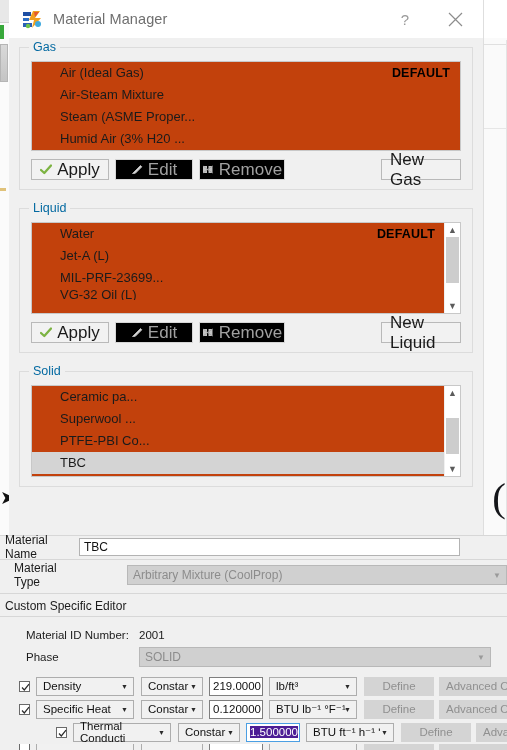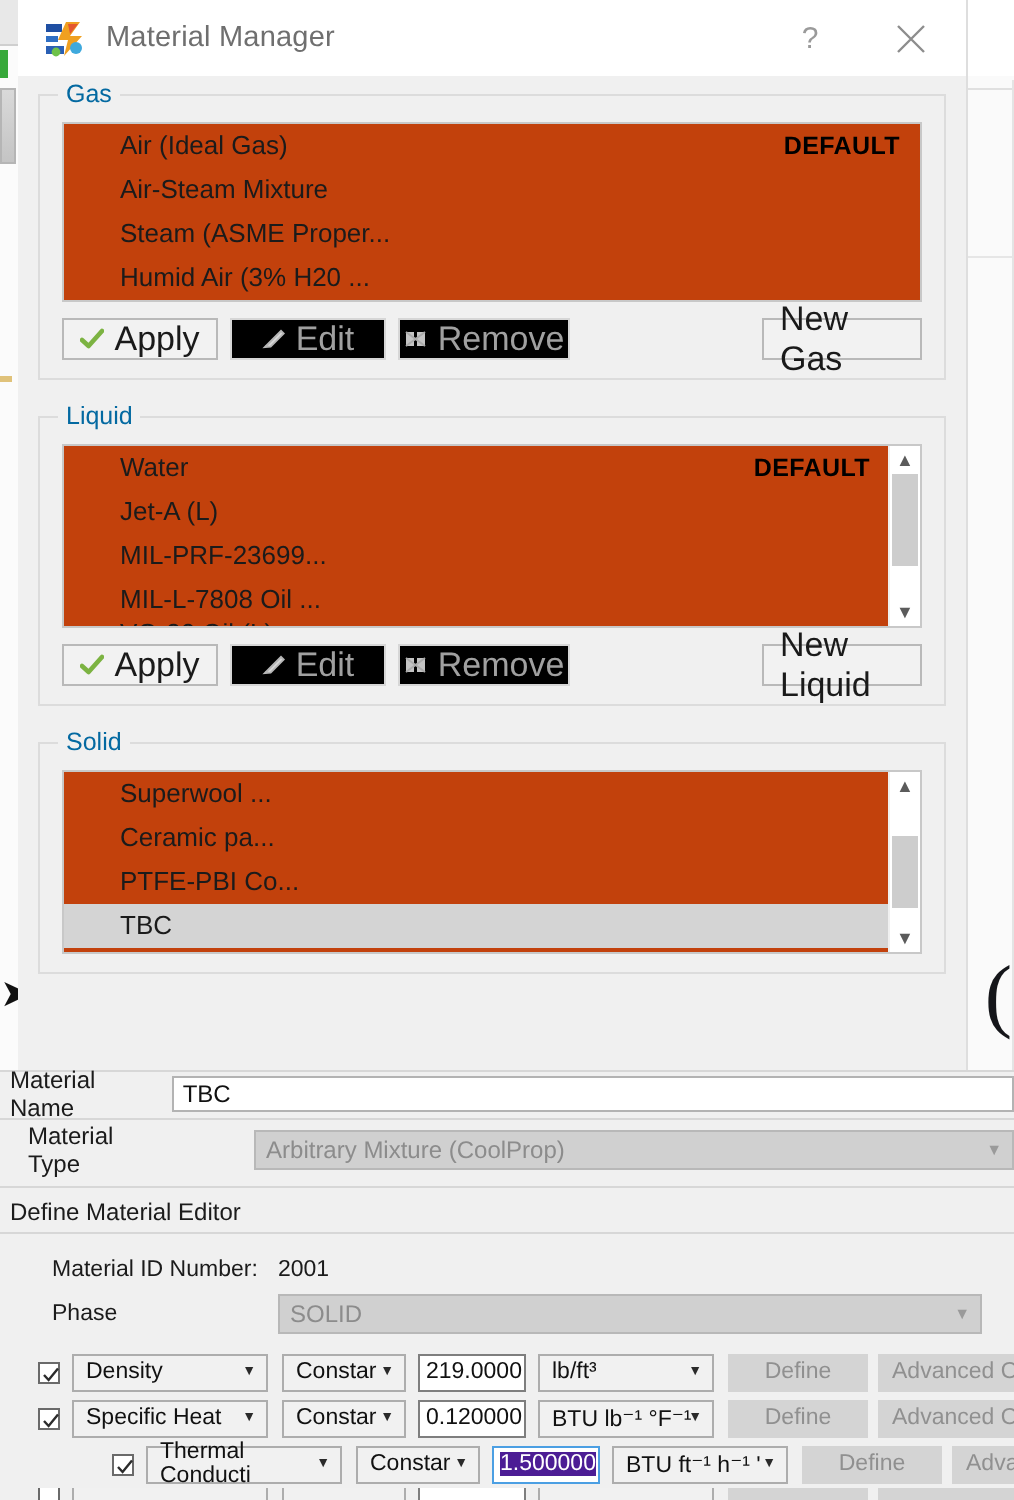--- a/index.html
+++ b/index.html
@@ -66,21 +66,21 @@
   .btn.dis{color:#a0a0a0;border-color:#d6d6d6;background:#000000;}
   .btn .bico{margin-right:5px;display:inline-flex;align-items:center;}
   .btn.apply{width:78px;}
   .btn.edit{width:78px;margin-left:6px;}
   .btn.remove{width:86px;margin-left:6px;}
   .btn.newbtn{width:80px;margin-left:auto;}
 
   
   .lower{position:absolute;left:0;top:535px;width:507px;height:215px;background:#f0f0f0;}
   .sep{position:absolute;left:0;width:507px;height:1px;background:#d7d7d7;}
-  .row-name{position:absolute;left:0;top:0;width:507px;height:24px;display:flex;align-items:center;}
+  .row-name{position:absolute;left:0;top:0;width:460px;height:24px;display:flex;align-items:center;}
   .lbl{font-size:12px;color:#1b1b1b;}
   .name-lbl{margin-left:5px;}
   .txtfield{height:18px;border:1px solid #b3b3b3;background:#fff;font-size:12px;color:#111;
             display:flex;align-items:center;padding-left:4px;box-sizing:border-box;}
   .row-type{position:absolute;left:0;top:27px;width:507px;height:26px;display:flex;align-items:center;gap:44px;}
   .type-lbl{margin-left:14px;}
   .combo{height:20px;border:1px solid #b8b8b8;background:#d0d0d0;color:#8c8c8c;font-size:12px;
          display:flex;align-items:center;padding-left:5px;box-sizing:border-box;position:relative;}
   .combo .caret{position:absolute;right:5px;top:50%;transform:translateY(-50%);color:#9a9a9a;font-size:8px;}
 
@@ -214,23 +214,20 @@
           <div class="li">
             <span>Water</span>
             <span class="tag">DEFAULT</span>
           </div>
           <div class="li">
             <span>Jet-A (L)</span>
           </div>
           <div class="li">
             <span>MIL-PRF-23699...</span>
           </div>
-          <div class="li">
-            <span>MIL-L-7808 Oil ...</span>
-          </div>
           <div class="li clipped">
             <span>VG-32 Oil (L)</span>
           </div>
         </div>
         <div class="vscroll">
           <div class="vs-arrow">▲</div>
           <div class="vs-track">
             <div class="vs-thumb" style="top:0px;height:46px;"></div>
           </div>
           <div class="vs-arrow" style="position:absolute;bottom:0;">▼</div>
@@ -267,24 +264,24 @@
           <span>New Liquid</span>
         </div>
       </div>
     </div>
 
     <div class="group" style="margin-top:18px;">
       <div class="legend">Solid</div>
       <div class="listbox h-sol">
         <div class="list-inner withbar">
           <div class="li">
+            <span>Ceramic pa...</span>
+          </div>
+          <div class="li">
             <span>Superwool ...</span>
-          </div>
-          <div class="li">
-            <span>Ceramic pa...</span>
           </div>
           <div class="li">
             <span>PTFE-PBI Co...</span>
           </div>
           <div class="li sel">
             <span>TBC</span>
           </div>
         </div>
         <div class="vscroll">
           <div class="vs-arrow">▲</div>
@@ -313,21 +310,21 @@
   <div class="row-type">
     <span class="lbl type-lbl">Material Type</span>
     <div class="combo" style="margin-left:6px;width:432px;">
       <span>Arbitrary Mixture (CoolProp)</span>
       <span class="caret">▼</span>
     </div>
   </div>
 
   <div class="sep" style="top:58px;"></div>
 
-  <div style="position:absolute;left:5px;top:64px;" class="lbl">Define Material Editor</div>
+  <div style="position:absolute;left:5px;top:64px;" class="lbl">Custom Specific Editor</div>
 
   <div class="sep" style="top:81px;"></div>
 
   <div class="mid">
     <div class="idrow">
       <span class="k">Material ID Number:</span>
       <span class="v">2001</span>
     </div>
     <div class="phaserow">
       <span class="k">Phase</span>

